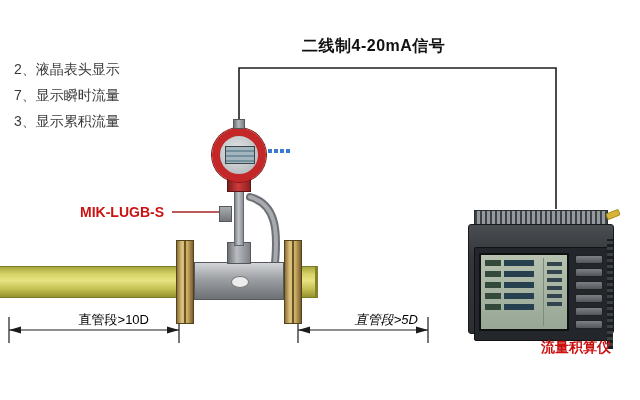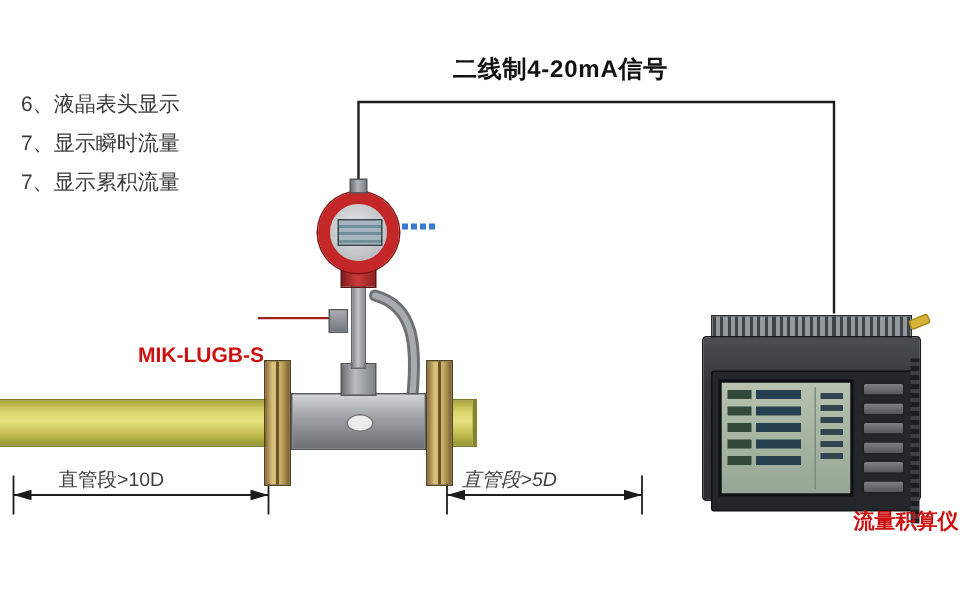--- a/index.html
+++ b/index.html
@@ -6,23 +6,23 @@
   .canvas{
     position:relative;width:640px;height:400px;background:#ffffff;overflow:hidden;
     font-family:"Liberation Sans","DejaVu Sans",sans-serif;color:#333;
   }
   .abs{position:absolute;}
 
   
   .features{left:14px;top:56px;z-index:5;font-size:14px;color:#3a3a3a;}
   .feature{height:26px;line-height:26px;white-space:nowrap;}
   .signal-label{left:302px;top:36px;z-index:5;font-size:16px;font-weight:600;color:#111;letter-spacing:.5px;white-space:nowrap;}
-  .model-label{left:92px;top:204px;z-index:5;font-size:14px;font-weight:700;color:#cc1111;white-space:nowrap;margin-top:24px;}
-  .totalizer-label{left:541px;top:339px;z-index:5;font-size:14px;font-weight:700;color:#cc1111;white-space:nowrap;margin-left:28px;}
-  .dim-label{z-index:5;font-size:13px;font-weight:500;color:#404040;width:110px;text-align:left;white-space:nowrap;}
+  .model-label{left:80px;top:204px;z-index:5;font-size:14px;font-weight:700;color:#cc1111;white-space:nowrap;}
+  .totalizer-label{left:541px;top:339px;z-index:5;font-size:14px;font-weight:700;color:#cc1111;white-space:nowrap;}
+  .dim-label{z-index:5;font-size:13px;font-weight:500;color:#000000;width:110px;text-align:right;white-space:nowrap;}
   .dim-left-label{left:39px;top:311px;}
   .dim-right-label{left:308px;top:311px;font-style:italic;}
 
   
   svg.overlay{left:0;top:0;z-index:2;}
 
   
   .pipe{top:266px;height:30px;z-index:1;
     background:linear-gradient(180deg,#a8a63e 0%,#d9d56a 25%,#e7e382 45%,#c6c254 72%,#96942f 100%);
     border-top:1px solid #7c7a26;border-bottom:1px solid #7c7a26;}
@@ -181,23 +181,23 @@
         <div class="btn"></div>
         <div class="btn"></div>
         <div class="btn"></div>
         <div class="btn"></div>
       </div>
       <div class="device-side"></div>
     </div>
   </div>
 
   <div class="abs features">
-    <div class="feature">6、液晶表头显示</div>
+    <div class="feature">2、液晶表头显示</div>
     <div class="feature">7、显示瞬时流量</div>
-    <div class="feature">7、显示累积流量</div>
+    <div class="feature">3、显示累积流量</div>
   </div>
   <div class="abs signal-label">二线制4-20mA信号</div>
   <div class="abs model-label">MIK-LUGB-S</div>
   <div class="abs totalizer-label">流量积算仪</div>
   <div class="abs dim-label dim-left-label">直管段&gt;10D</div>
   <div class="abs dim-label dim-right-label">直管段&gt;5D</div>
 
 </div>
 
 </body></html>

